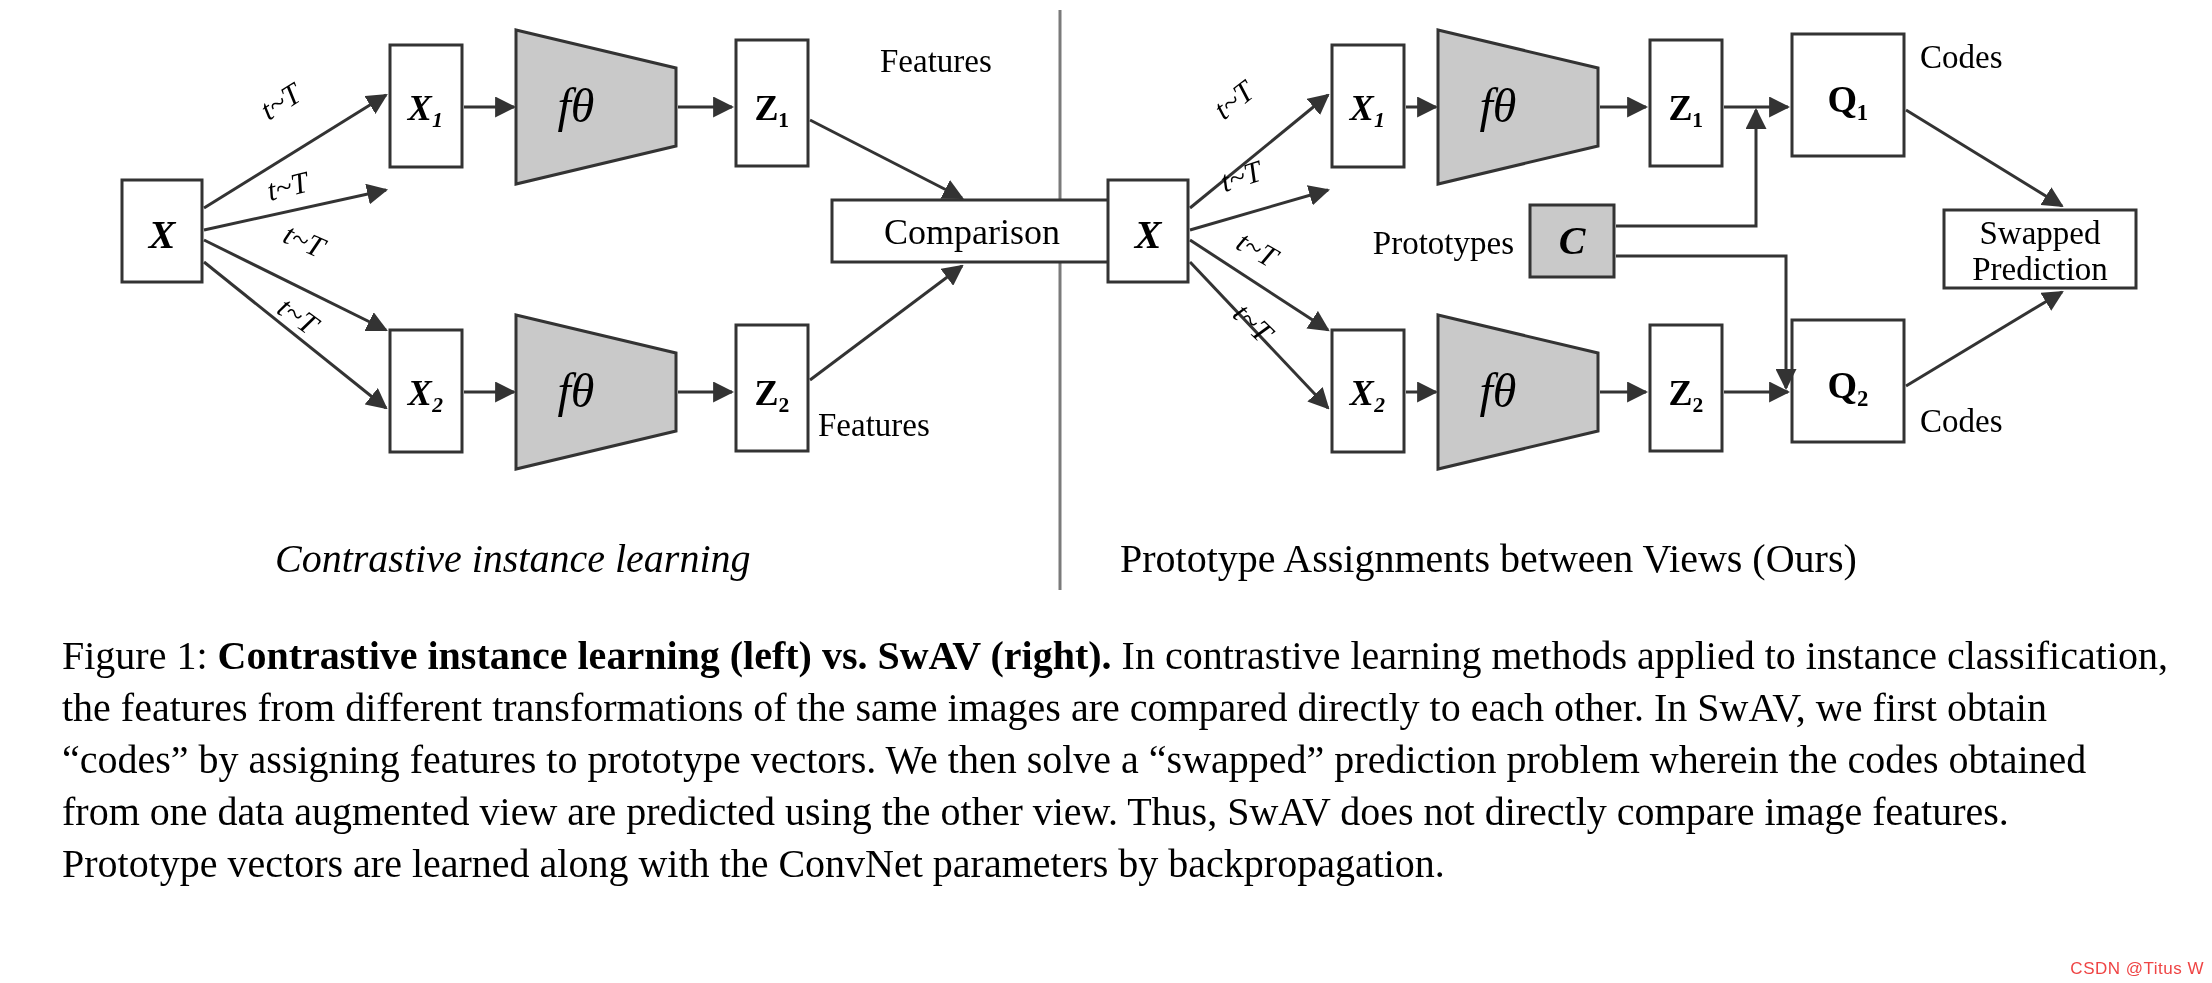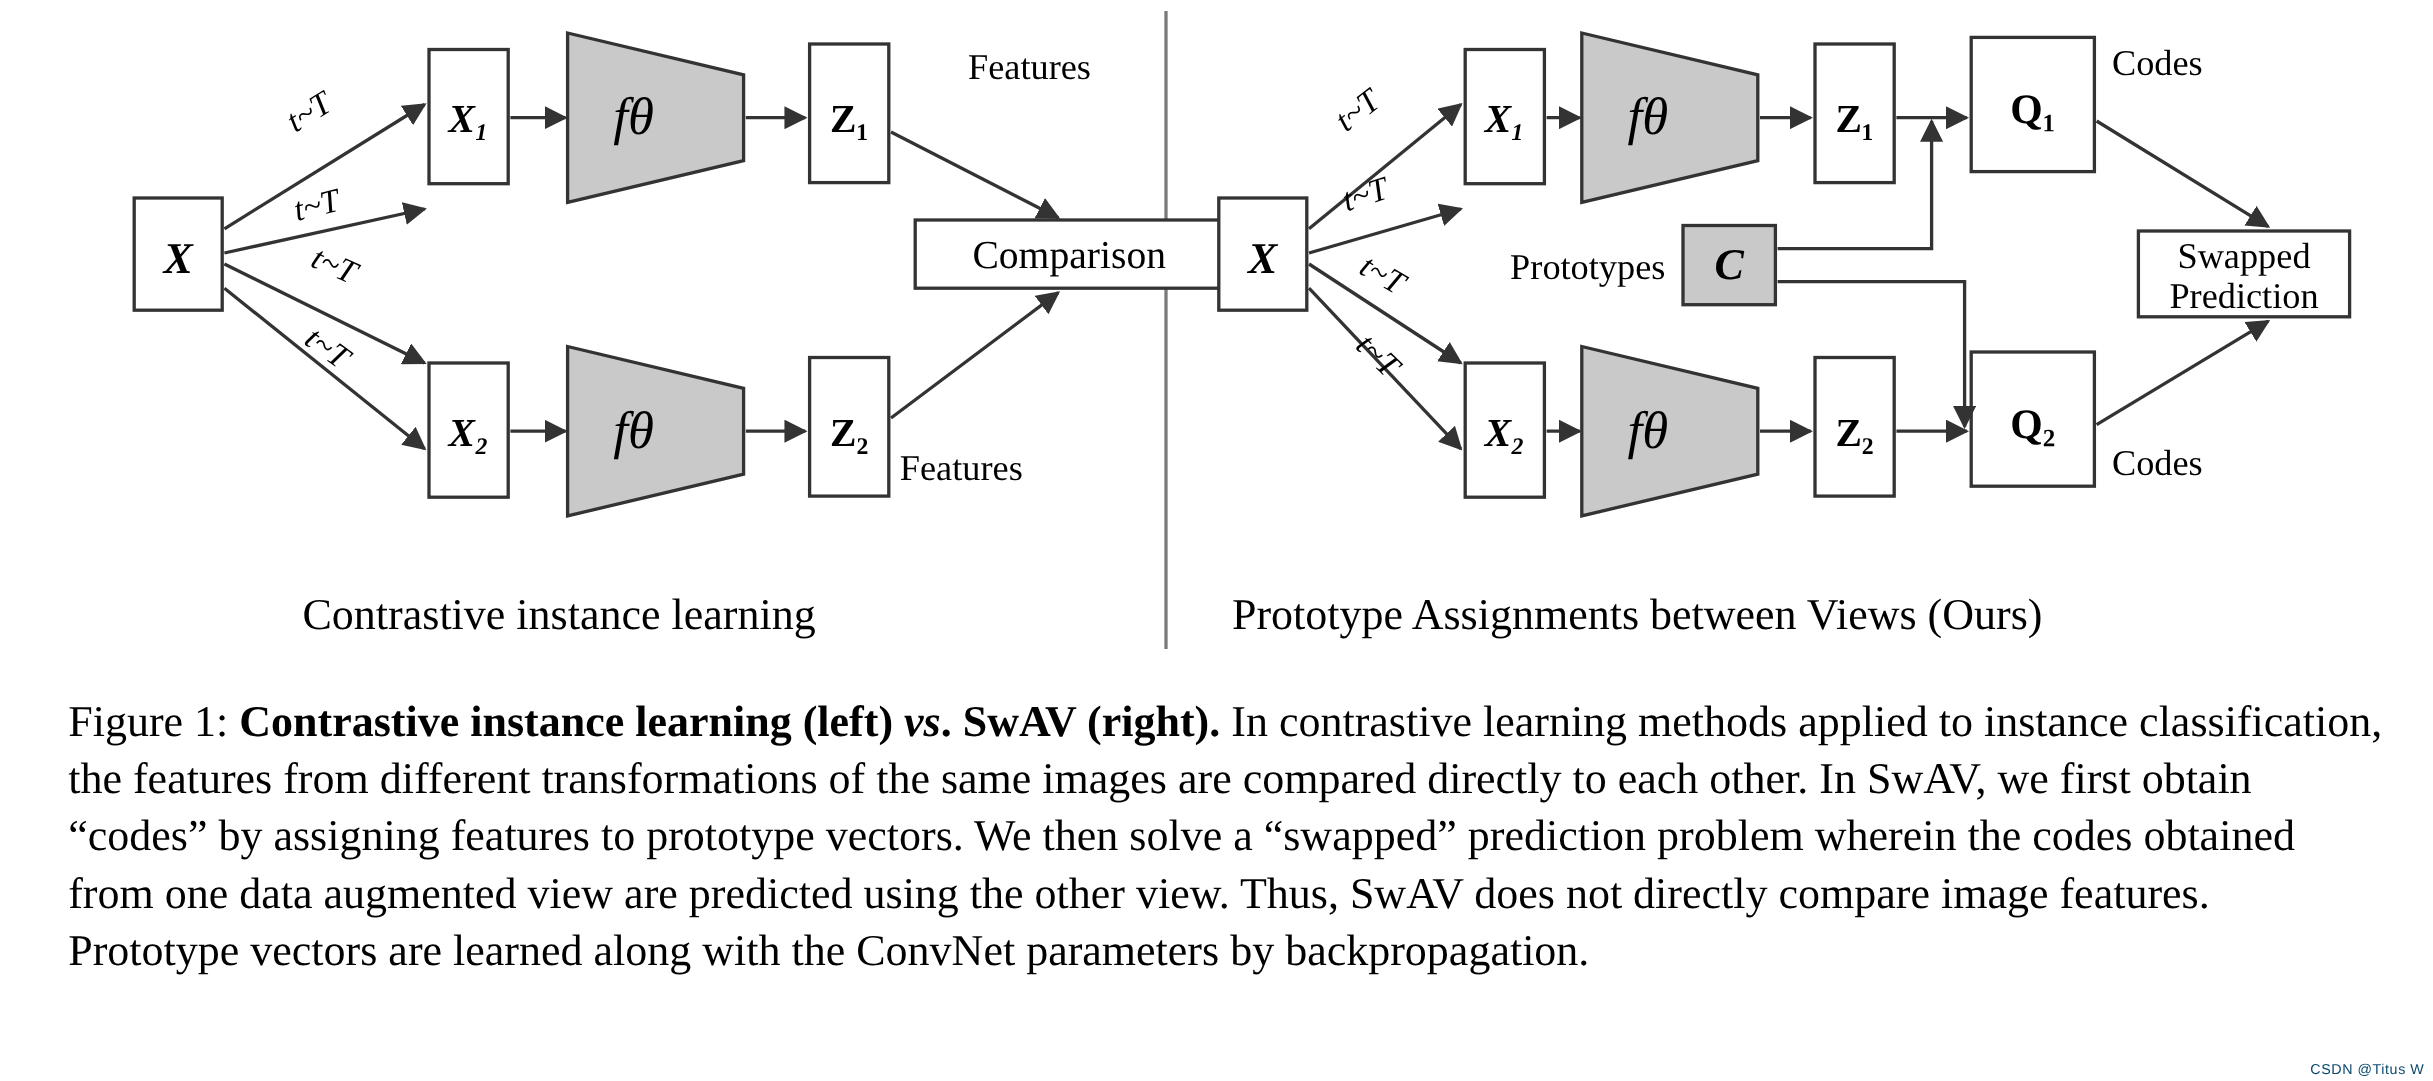--- a/index.html
+++ b/index.html
@@ -29,36 +29,36 @@
   #caption {
     position: absolute;
     left: 62px;
     top: 630px;
     width: 2110px;
     font-size: 40px;
     line-height: 1.30;
     text-align: left;
   }
   #caption .b { font-weight: bold; margin-top: 11px; }
-  #caption .bi { font-weight: bold; font-style: italic; }
+  #caption .bi { font-weight: bold; }
   
   .panel-title {
     position: absolute;
     font-size: 40px;
     white-space: nowrap;
   }
-  #title-left { left: 275px; top: 535px; }
+  #title-left { left: 275px; top: 535px; font-style: italic; }
   #title-right { left: 1120px; top: 535px; }
   
   #watermark {
     position: absolute;
     right: 8px;
     bottom: 4px;
-    font-size: 13px;
-    color: #0c4a6e;
+    font-size: 17px;
+    color: #ef4444;
     font-family: "Liberation Sans", sans-serif;
     letter-spacing: .5px;
   }
 </style>
 </head>
 <body>
 
 <div id="figure-wrap">
 
   <svg class="svg-layer" width="2212" height="620" viewBox="0 0 2212 620">

